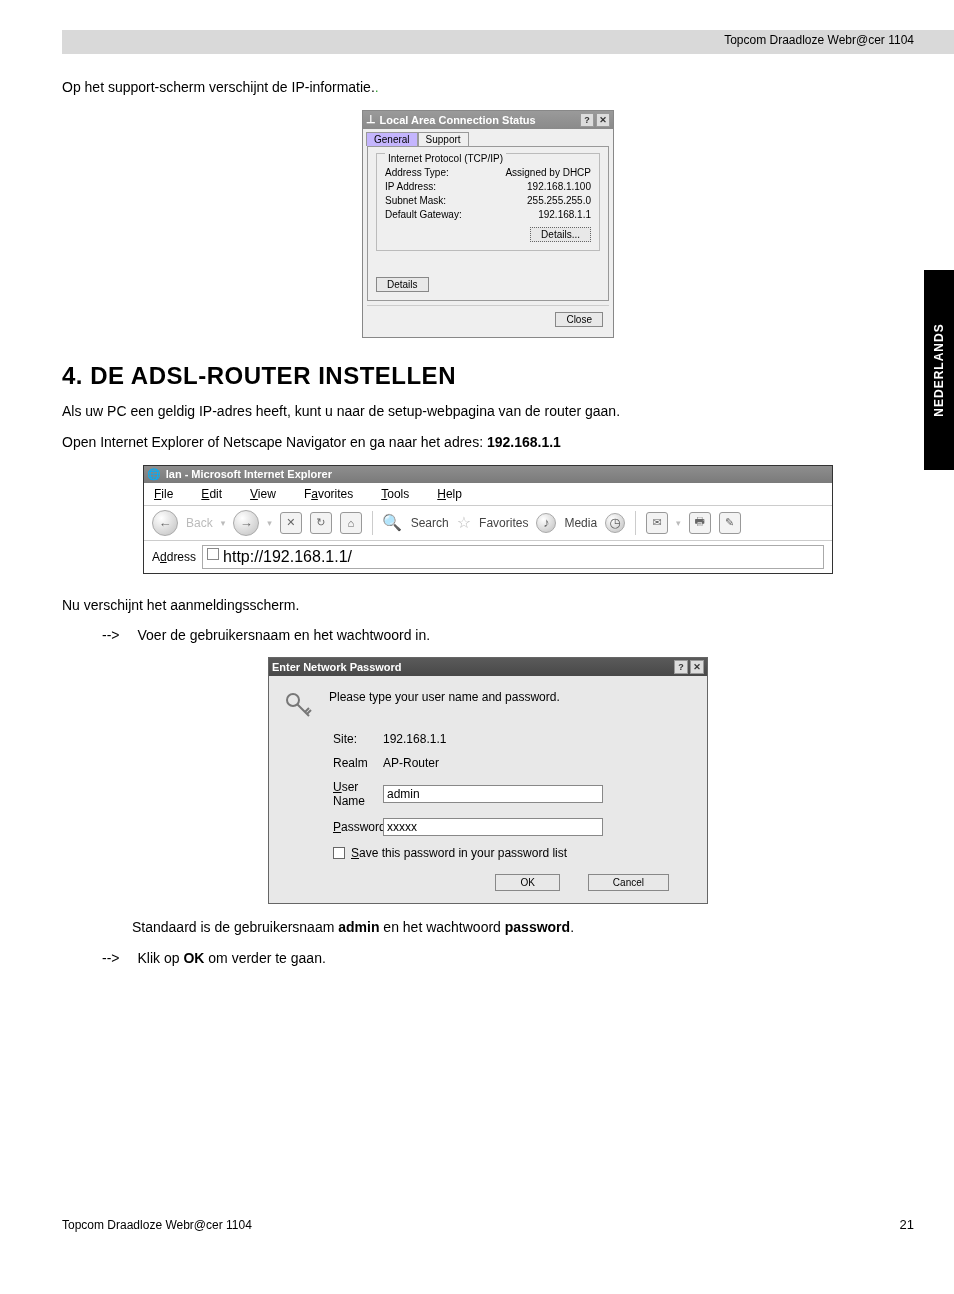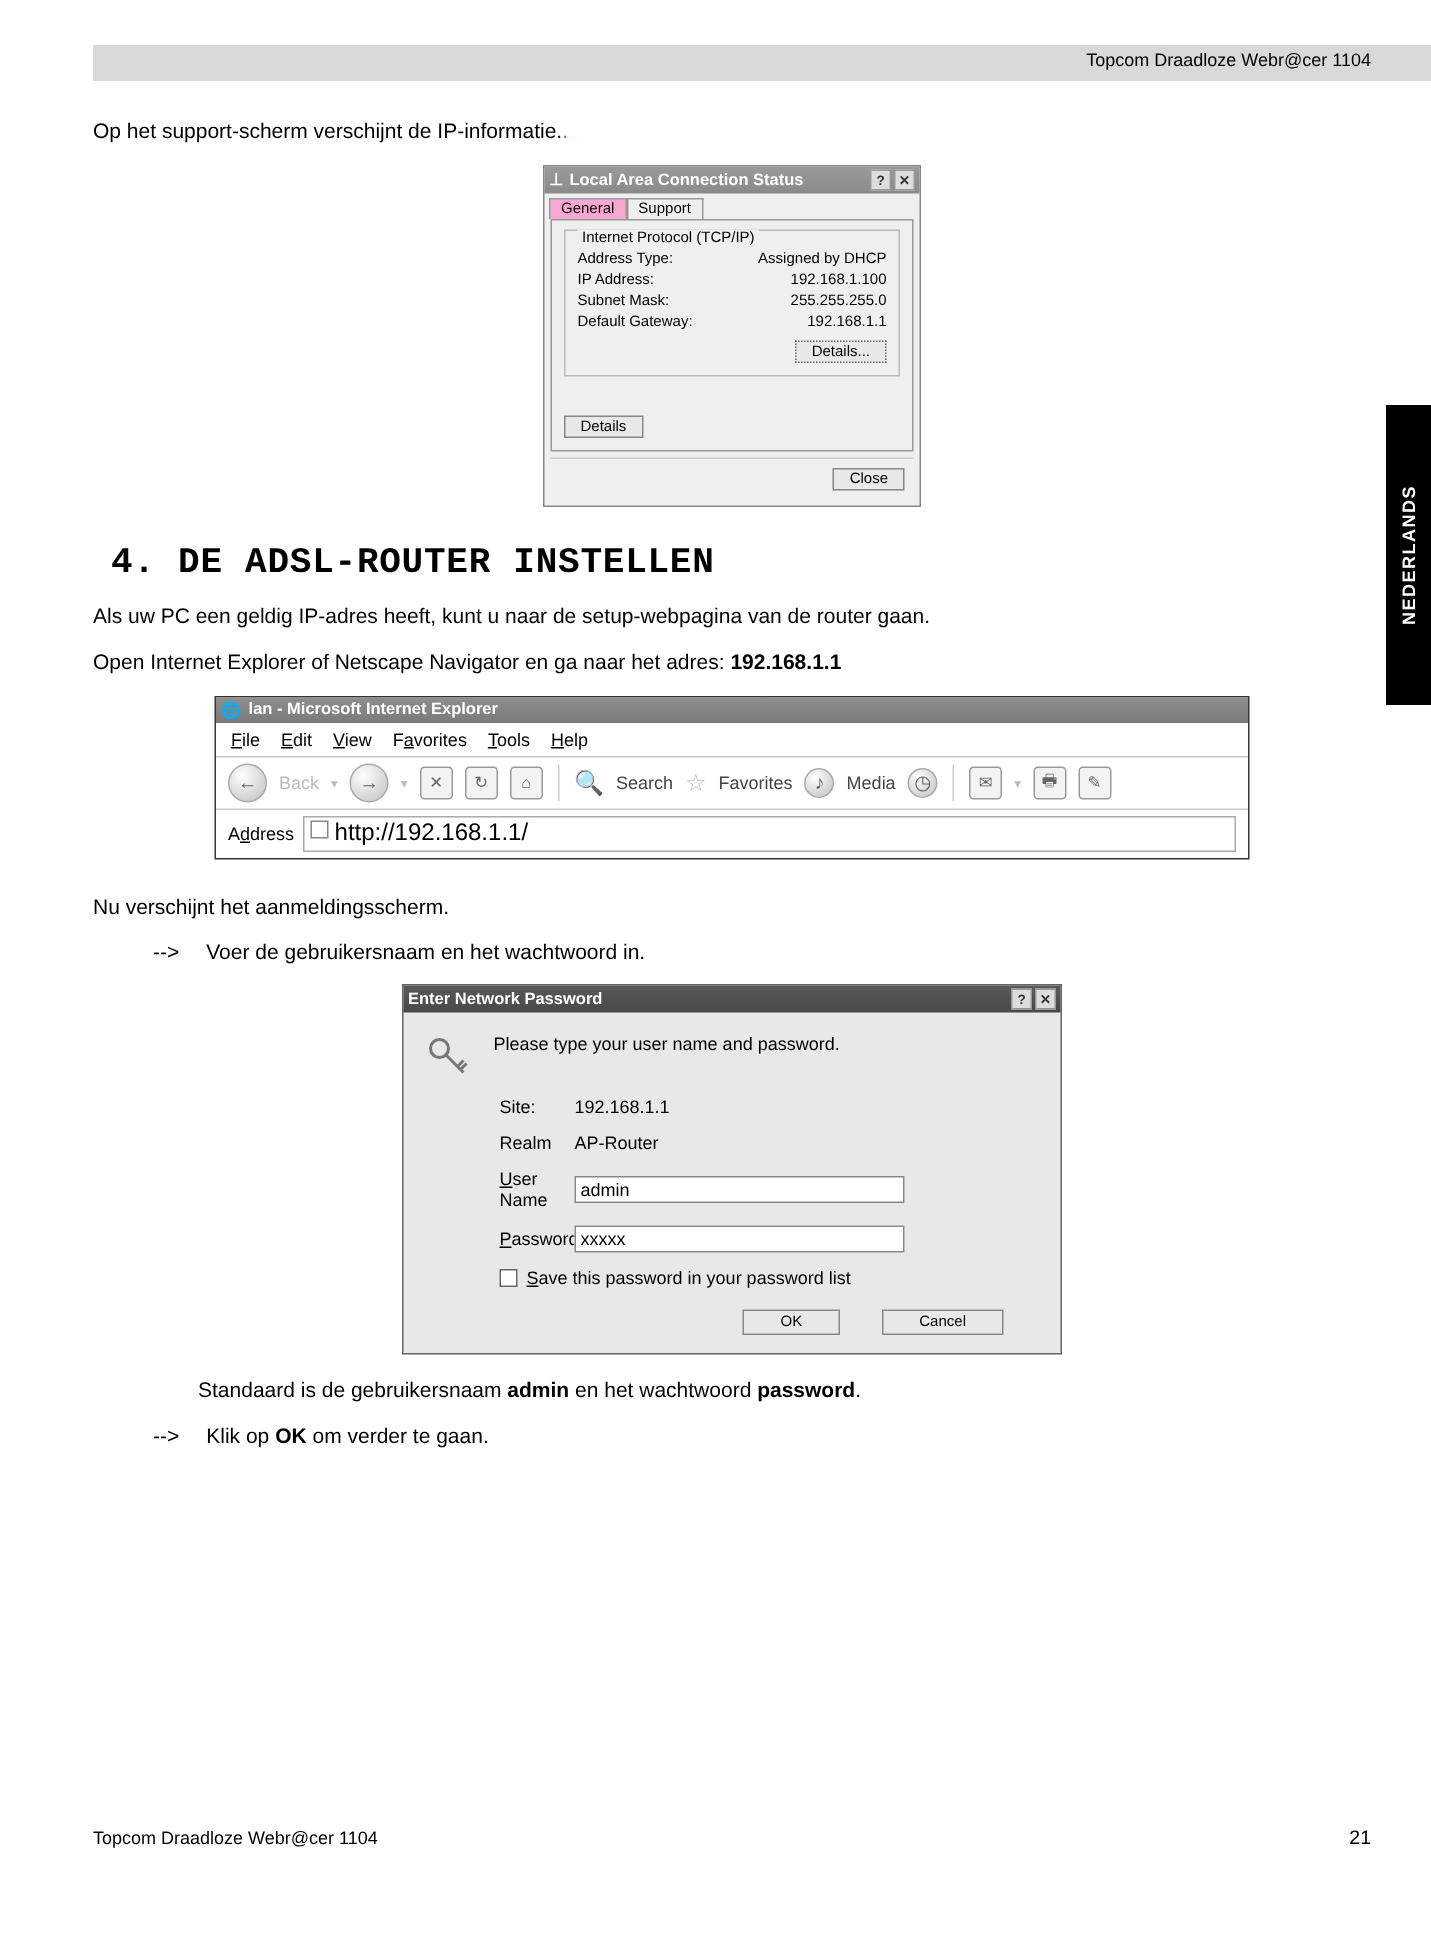--- a/index.html
+++ b/index.html
@@ -3,51 +3,51 @@
 <meta charset="utf-8">
 <style>
   * { box-sizing: border-box; margin: 0; padding: 0; }
   body { width: 954px; height: 1294px; font-family: Arial, Helvetica, sans-serif; font-size: 14px; color: #000; background: #fff; position: relative; margin: 0 auto; }
   .header-band { position: absolute; top: 30px; left: 62px; right: 0; height: 24px; background: #d9d9d9; }
   .header-text { position: absolute; right: 40px; top: 3px; font-size: 12px; }
   .content { position: absolute; top: 78px; left: 62px; right: 40px; }
   .side-tab { position: absolute; right: 0; top: 270px; width: 30px; height: 200px; background: #000; color: #fff; }
   .side-tab span { position: absolute; left: 50%; top: 50%; transform: translate(-50%,-50%) rotate(-90deg); font-size: 12px; letter-spacing: 1px; font-weight: bold; white-space: nowrap; }
   .para { margin-bottom: 12px; line-height: 1.4; }
-  .heading { font-size: 24px; font-weight: bold; margin: 24px 12px 12px; letter-spacing: 0.5px; font-family: Liberation Mono, monospace; }
+  .heading { font-size: 24px; font-weight: bold; margin: 24px 0 12px; letter-spacing: 0.5px; }
   .bold { font-weight: bold; }
   .footer-left { position: absolute; bottom: 62px; left: 62px; font-size: 12px; }
   .footer-right { position: absolute; bottom: 62px; right: 40px; font-size: 13px; }
   .indent { margin-left: 40px; }
   .arrow-item { display: flex; gap: 18px; margin-left: 40px; margin-bottom: 8px; }
 
   
   .dlg { border: 1px solid #888; background: #efefef; font-size: 11px; margin: 10px auto 6px; }
   .dlg1 { width: 252px; }
   .titlebar { background: linear-gradient(#9a9a9a,#8a8a8a); color: #fff; display:flex; align-items:center; justify-content: space-between; padding: 2px 3px; font-size: 11px; font-weight: bold; }
   .titlebar .tbtns { display:flex; gap:2px; }
   .tbtn { width:14px; height:14px; background:#ddd; border:1px solid #999; display:flex; align-items:center; justify-content:center; font-size:9px; color:#333; }
   .tabs { display:flex; gap:0; margin: 3px 3px 0; }
   .tab { padding: 1px 7px; border:1px solid #999; border-bottom:none; background:#efefef; font-size:10px; }
-  .tab.inactive { background:#f9a8d4; }
+  .tab.inactive { background:#c4b5fd; }
   .tabbody { margin: 0 4px 4px; border:1px solid #999; background:#efefef; padding: 6px 8px 8px; }
   .fieldset { border:1px solid #bbb; padding: 9px 8px 8px; }
   .fieldset-legend { font-size:10px; position:relative; top:-11px; background:#efefef; padding:0 3px; display:inline-block; }
   .kv { display:flex; justify-content: space-between; font-size:10px; margin-bottom:3px; margin-top:-6px; }
   .kv:first-of-type { margin-top: -8px; }
   .kv + .kv { margin-top: 0; }
   .btn { display:inline-block; border:1px solid #888; background:#e8e8e8; padding:1px 10px; font-size:10px; }
   .dlg1 .details { float:right; margin-top:4px; border:1px dotted #666; }
   .dlg1 .repair-row { margin-top: 26px; }
   .dlg1 .closebar { clear:both; padding:6px; text-align:right; border-top: 1px solid #ccc; margin: 4px; }
 
   
   .ie { width: 690px; margin: 12px auto 2px; border:1px solid #333; background:#fff; font-size:12px; }
   .ie .titlebar { background: linear-gradient(#8e8e8e,#7a7a7a); }
-  .ie-menu { display:flex; gap:14px; padding:4px 10px; border-bottom:1px solid #ccc; font-size:12px; }
+  .ie-menu { display:flex; gap:28px; padding:4px 10px; border-bottom:1px solid #ccc; font-size:12px; }
   .ie-menu span u { text-decoration: underline; }
   .ie-toolbar { display:flex; align-items:center; gap:8px; padding:4px 8px; border-bottom:1px solid #ccc; }
   .ticon { width:26px; height:26px; border-radius:50%; background: radial-gradient(circle at 35% 30%, #fff, #bfbfbf); border:1px solid #aaa; display:flex; align-items:center; justify-content:center; font-size:13px; color:#666; }
   .sqicon { width:22px; height:22px; border:1px solid #999; border-radius:3px; background:#f3f3f3; display:flex; align-items:center; justify-content:center; font-size:11px; color:#666; }
   .ie-label { font-size:12px; color:#444; }
   .sep { width:1px; height:24px; background:#ccc; margin:0 2px; }
   .ie-addr { display:flex; align-items:center; gap:6px; padding:4px 8px; }
   .ie-addr .field { flex:1; border:1px solid #aaa; background:#fff; padding:2px 4px; font-size:16px; display:flex; gap:4px; align-items:flex-start; }
   .docicon { width:12px; height:12px; border:1px solid #888; background:#fff; }
 

